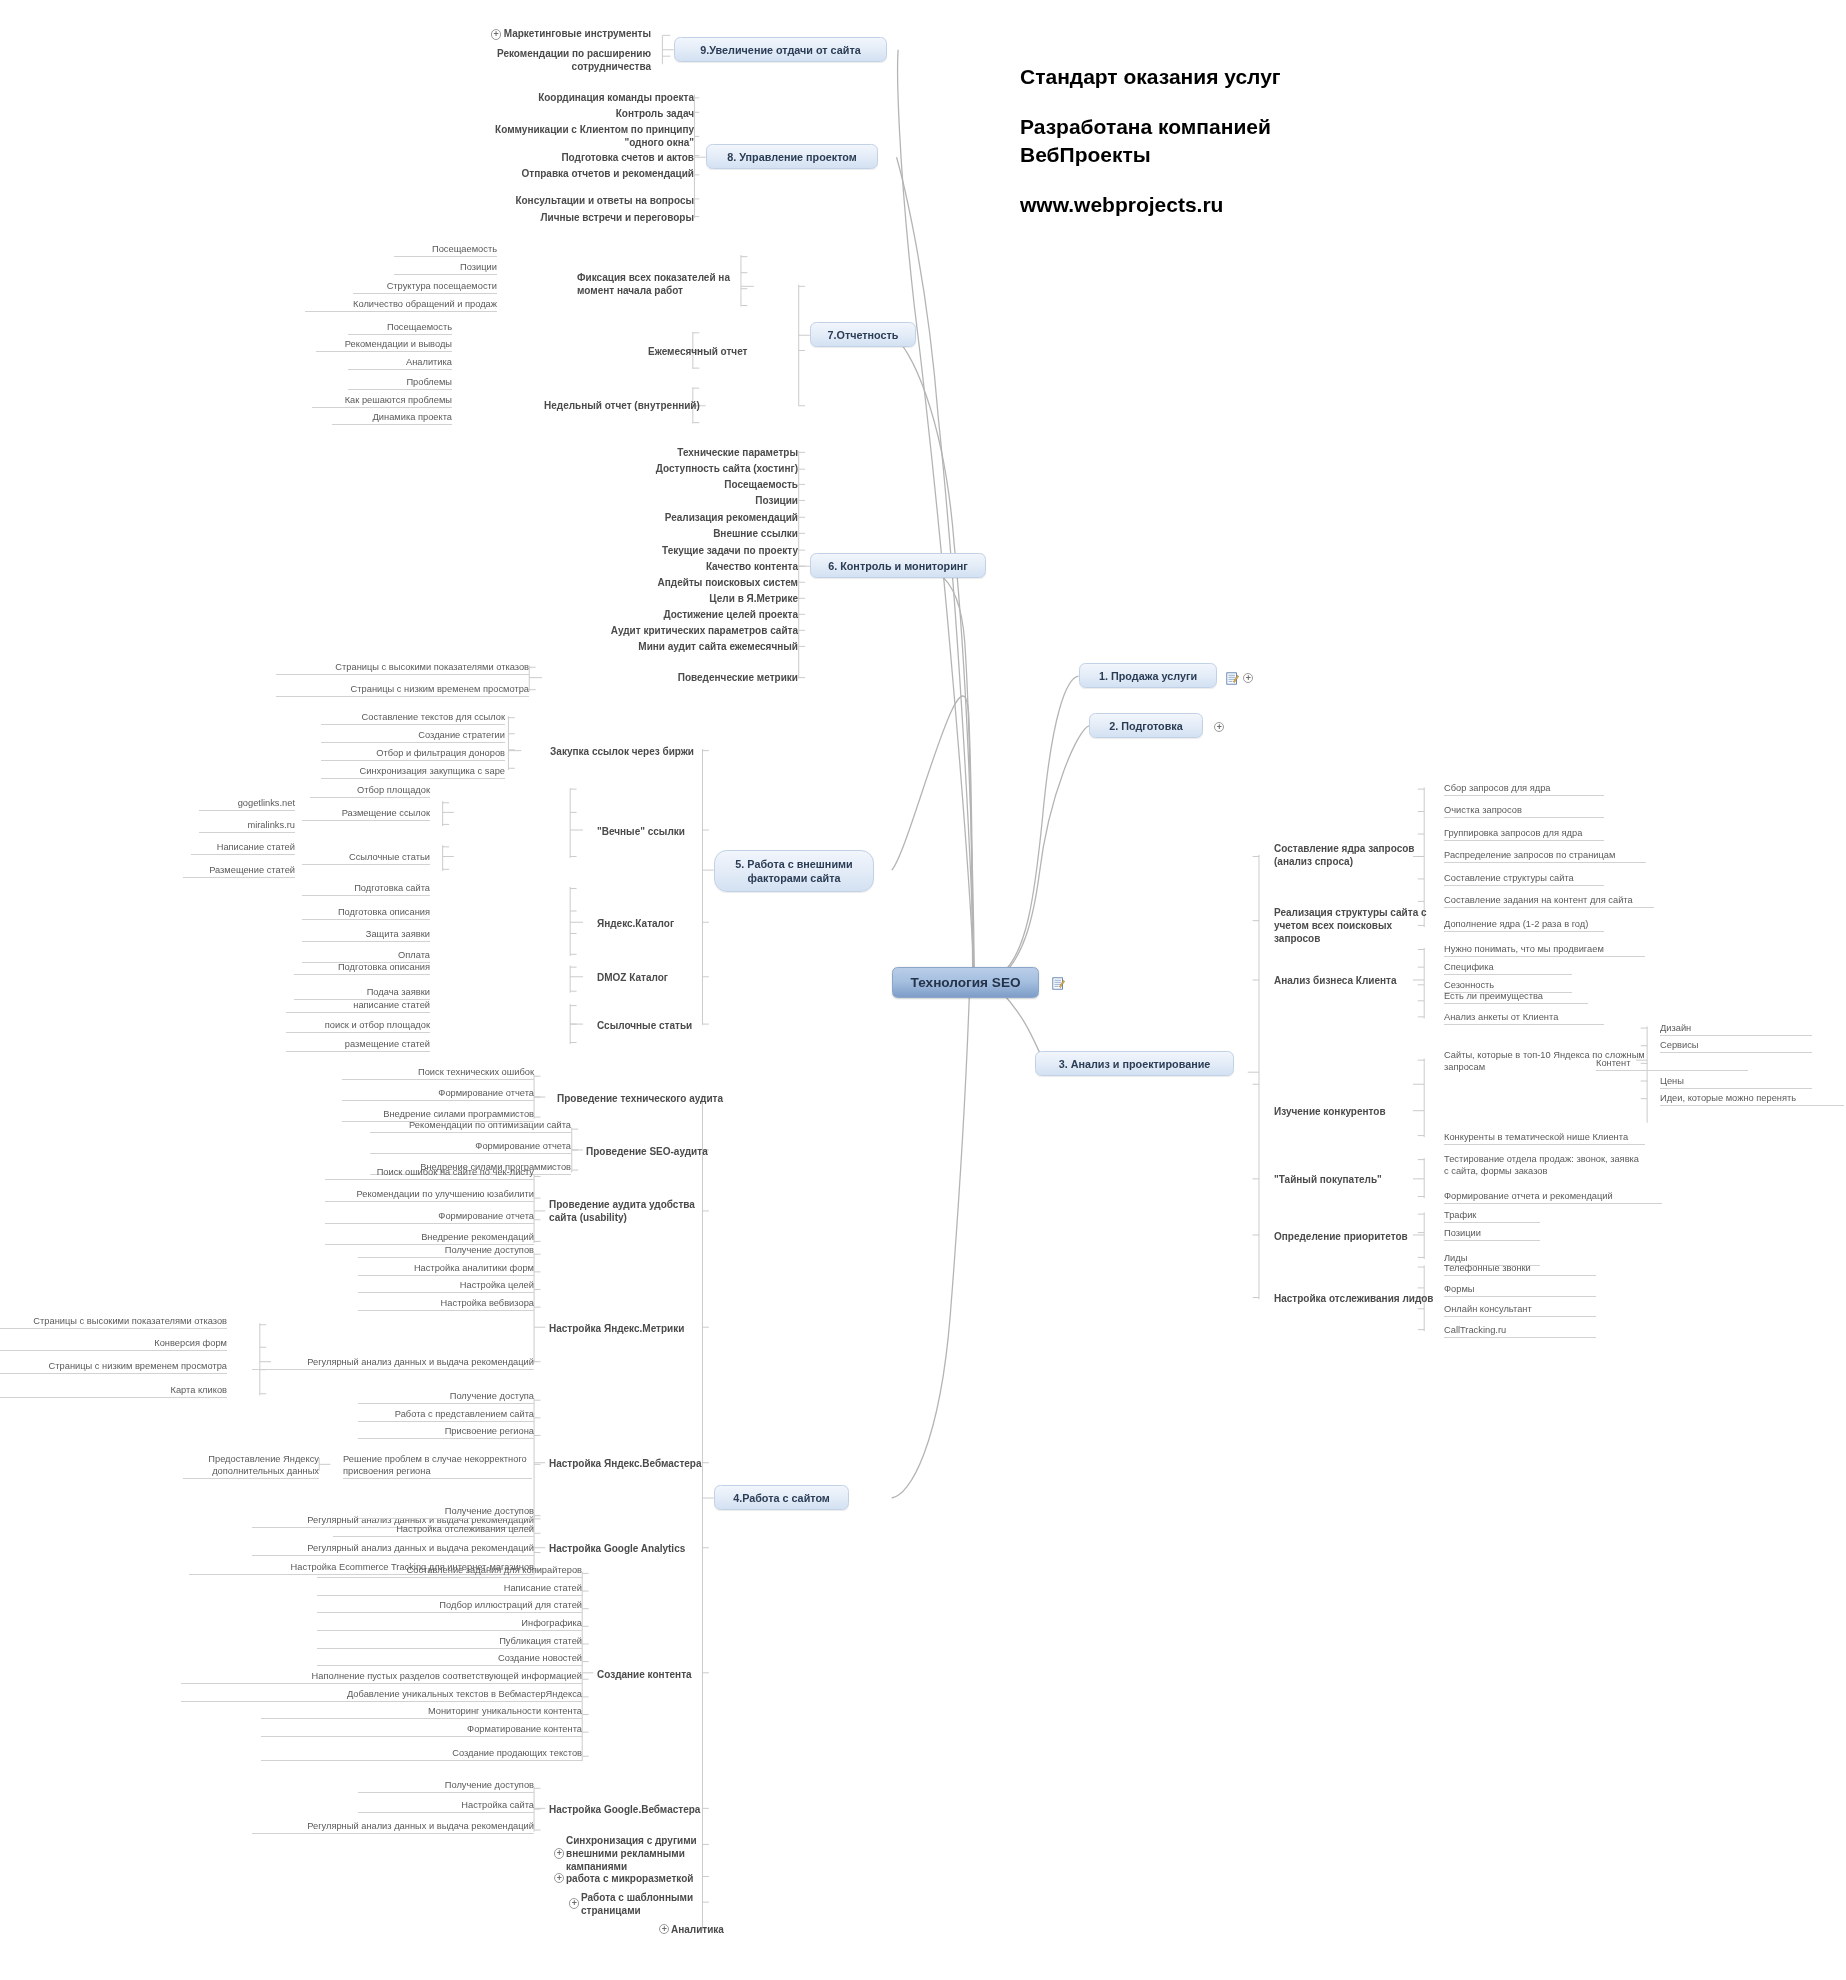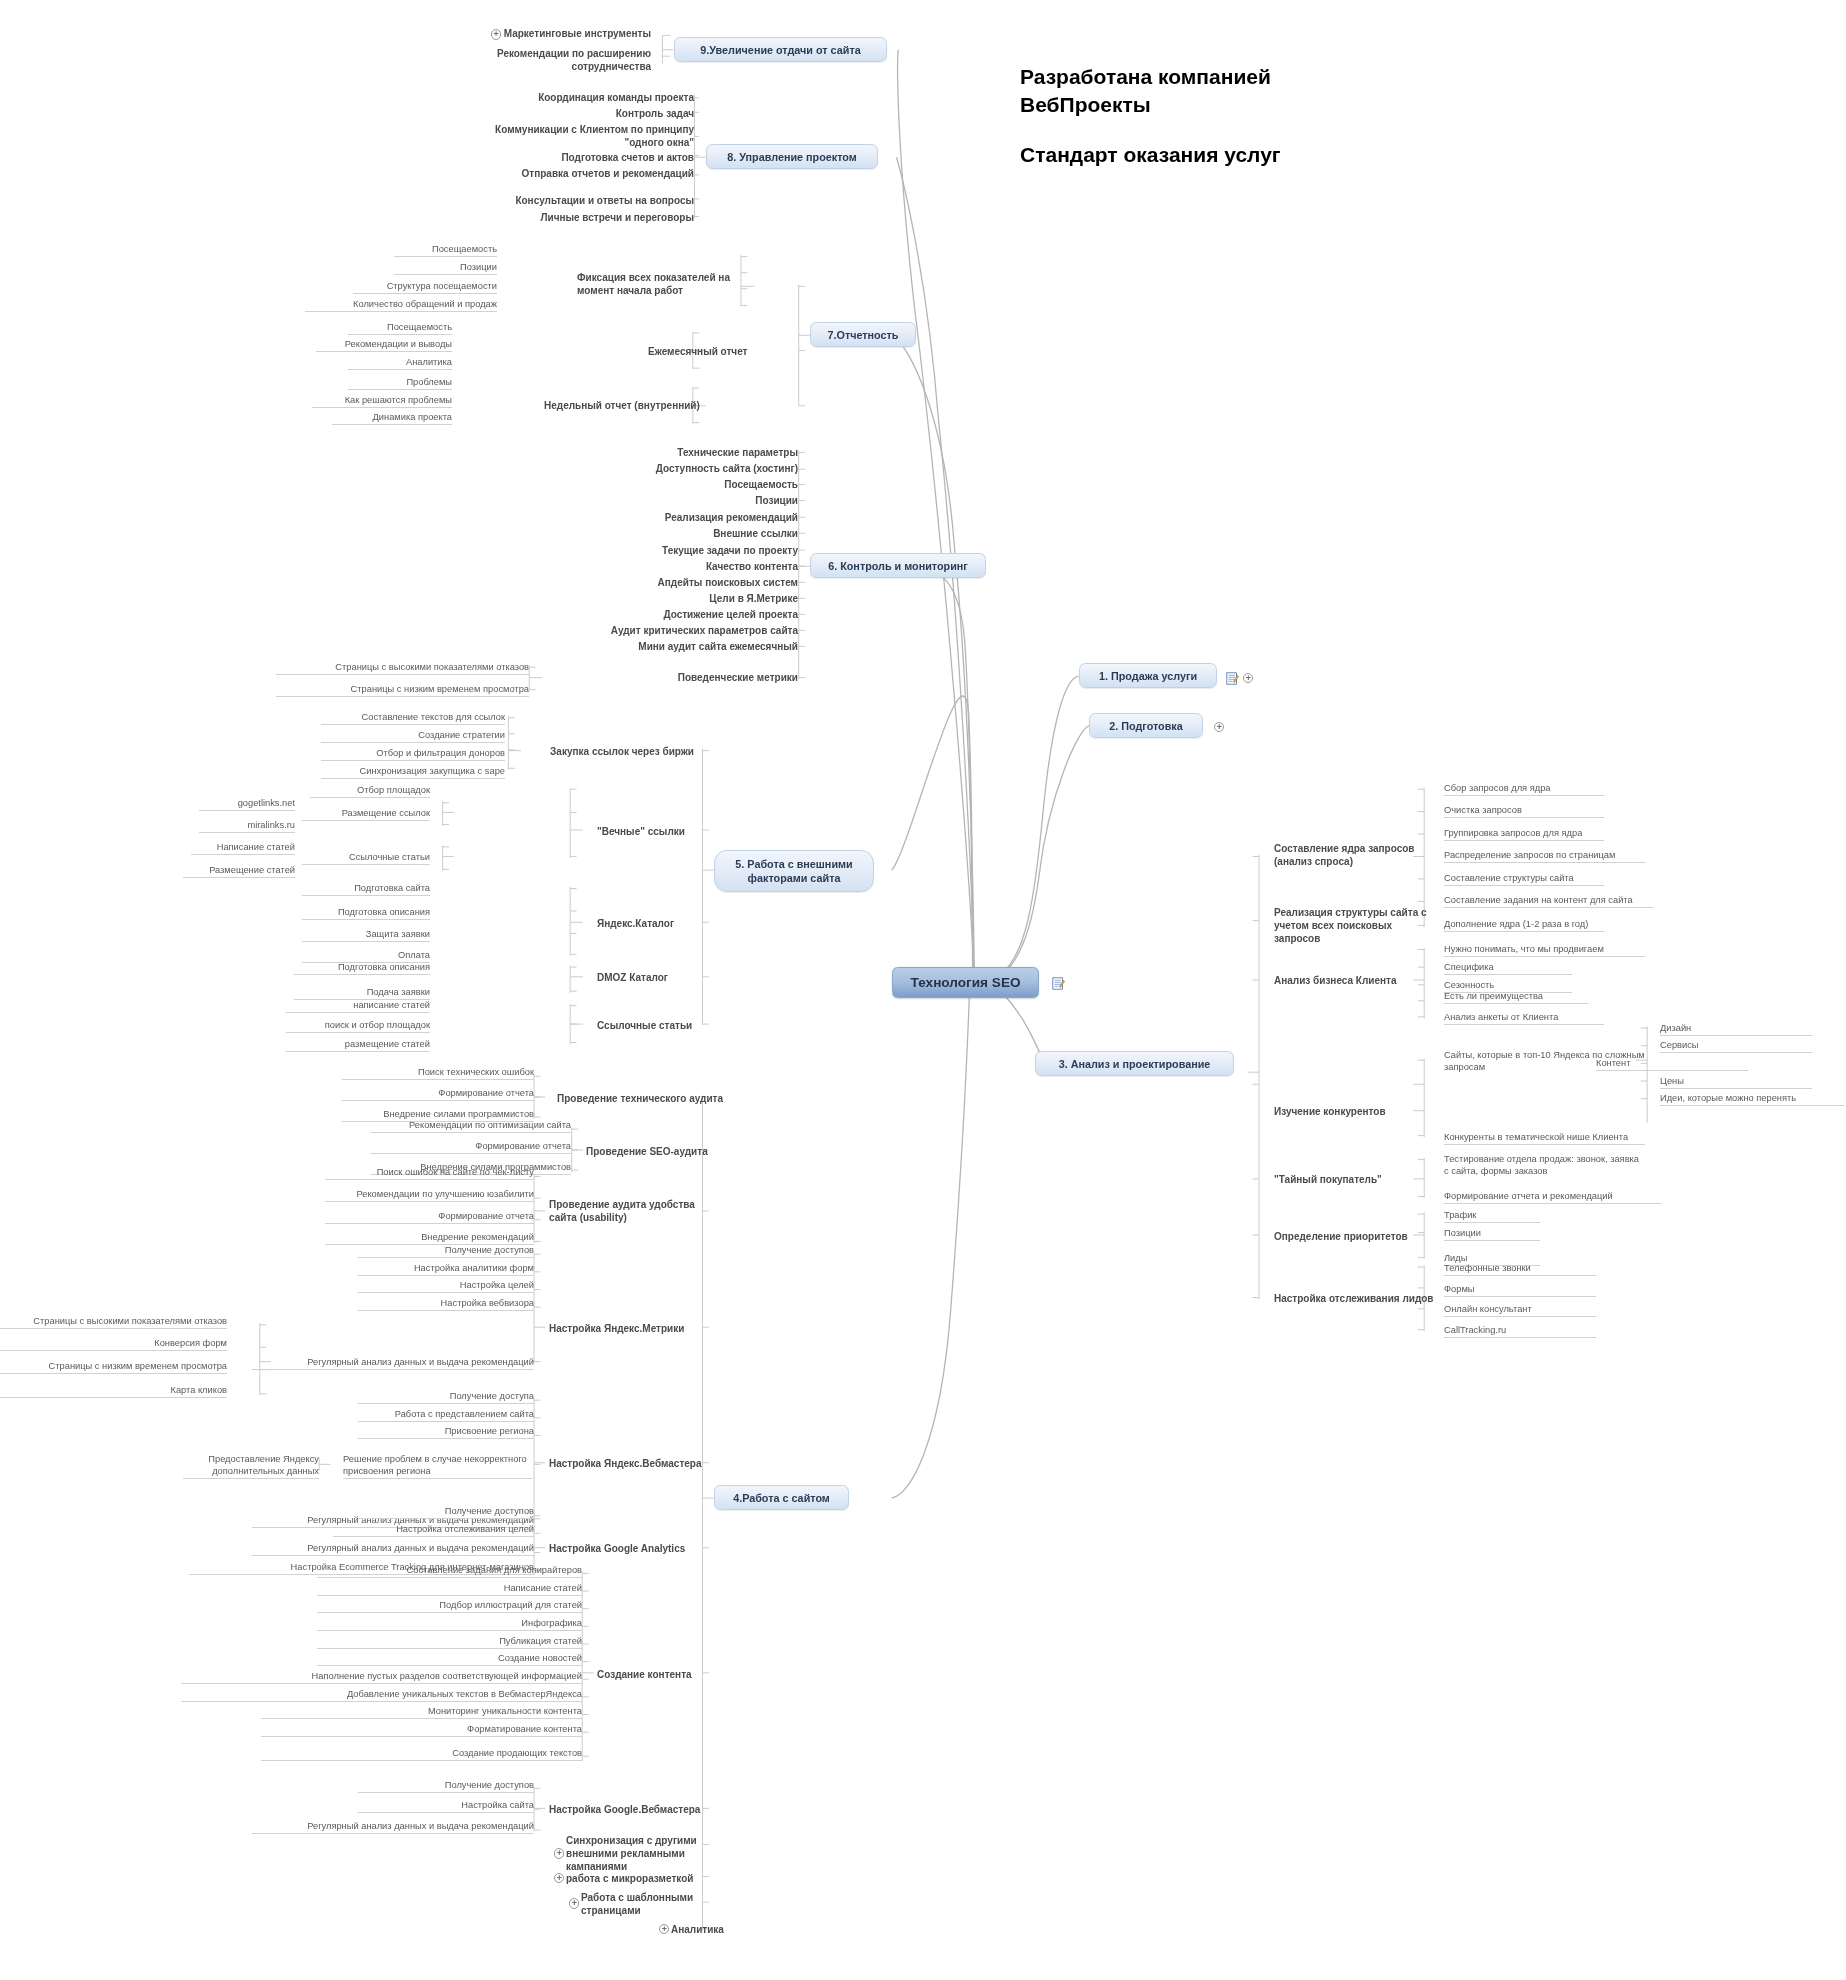--- a/index.html
+++ b/index.html
@@ -323,23 +323,24 @@
       <path d="M1762 1618 L1776 1618"></path>
         <path d="M1776 1578 L1776 1660"></path>
       <path d="M1776 1580 L1768 1580"></path>
         <path d="M1776 1606 L1768 1606"></path>
       <path d="M1776 1632 L1768 1632"></path>
         <path d="M1776 1658 L1768 1658"></path>
     </g>
   </svg>
 
   <div class="titleblock" style="left:1020px; top:63px; width:561px;">
+    <div>Стандарт оказания услуг</div>
     <div>Разработана компанией
 ВебПроекты</div>
-    <div>Стандарт оказания услуг</div>
+    <div>www.webprojects.ru</div>
   </div>
 
   <div class="node central" style="left:892px; top:967px;">Технология SEO</div>
   <svg class="noteicon" style="left:1052px; top:977px;" viewBox="0 0 16 16">
     <rect x="1" y="1" width="12" height="14" fill="#fff" stroke="#4a6fa5" stroke-width="1"></rect>
     <line x1="3" y1="4" x2="11" y2="4" stroke="#7a9bc4"></line>
       <line x1="3" y1="6.5" x2="11" y2="6.5" stroke="#7a9bc4"></line>
     <line x1="3" y1="9" x2="11" y2="9" stroke="#7a9bc4"></line>
       <line x1="3" y1="11.5" x2="8" y2="11.5" stroke="#7a9bc4"></line>
     <path d="M9 12 L14 4 L15.5 5.3 L10.5 13 Z" fill="#e0b252" stroke="#8a6a22" stroke-width=".6"></path>

